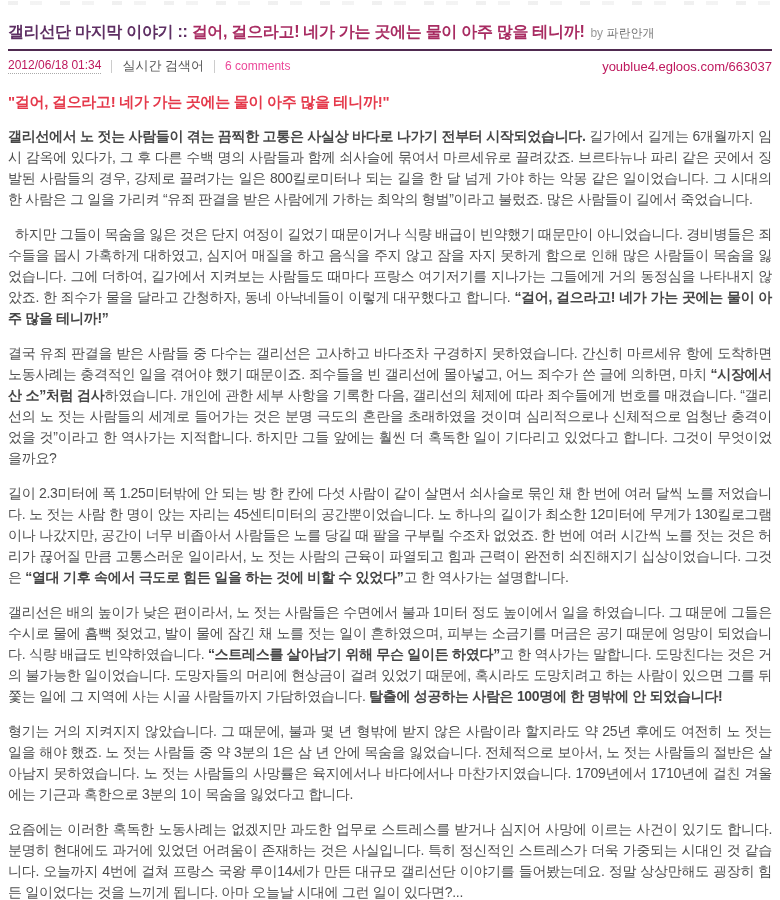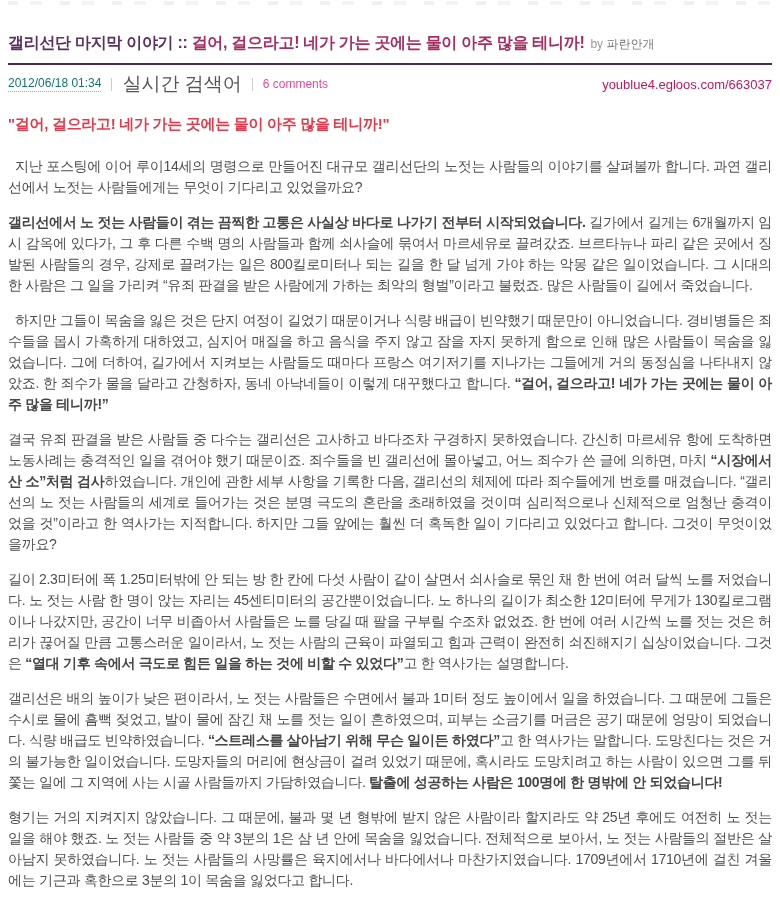--- a/index.html
+++ b/index.html
@@ -18,22 +18,22 @@
   
   .top-strip {
     height: 4px;
     margin-top: 1px;
     background: repeating-linear-gradient(90deg,
       #ededed 0 10px, transparent 10px 22px,
       #f1f1f1 22px 34px, transparent 34px 52px);
     opacity: .8;
   }
   .title-row {
-    margin-top: 24px;
-    line-height: 28px;
+    margin-top: 16px;
+    line-height: 22px;
   }
   .post-title {
     font-size: 16px;
     font-weight: bold;
     text-decoration: none;
     letter-spacing: -0.3px;
   }
   .title-main { color: #5e2f63; }
   .title-sub  { color: #a82c62; }
   .byline {
@@ -55,34 +55,34 @@
     padding: 6px 0 4px 0;
     font-size: 12px;
     color: #999999;
   }
   .meta-left {
     display: flex;
     align-items: center;
     gap: 10px;
   }
   .meta-date {
-    color: #0f766e;
+    color: #be185d;
     border-bottom: 1px dotted #aaaaaa;
     padding-bottom: 1px;
     text-decoration: none;
   }
   .meta-sep {
     display: inline-block;
     width: 0;
     height: 13px;
     border-left: 1px solid #cccccc;
   }
   .meta-realtime {
     color: #555555;
-    font-size: 19px;
+    font-size: 13px;
     text-decoration: none;
   }
   .meta-comments {
     color: #ec4899;
     text-decoration: none;
   }
   .meta-permalink {
     color: #be185d;
     font-size: 13px;
   }
@@ -130,21 +130,20 @@
       <a href="#" class="meta-realtime">실시간 검색어</a>
       <span class="meta-sep"></span>
       <a href="#" class="meta-comments">6 comments</a>
     </div>
     <div class="meta-permalink">youblue4.egloos.com/663037</div>
   </div>
 
   <div class="post-body">
     <div class="red-heading">"걸어, 걸으라고! 네가 가는 곳에는 물이 아주 많을 테니까!"</div>
     <div id="paragraphs">
-        <p class="first indent"><span>지난 포스팅에 이어 루이14세의 명령으로 만들어진 대규모 갤리선단의 노젓는 사람들의 이야기를 살펴볼까 합니다. 과연 갤리선에서 노젓는 사람들에게는 무엇이 기다리고 있었을까요?</span></p>
         <p><b>갤리선에서 노 젓는 사람들이 겪는 끔찍한 고통은 사실상 바다로 나가기 전부터 시작되었습니다.</b><span> 길가에서 길게는 6개월까지 임시 감옥에 있다가, 그 후 다른 수백 명의 사람들과 함께 쇠사슬에 묶여서 마르세유로 끌려갔죠. 브르타뉴나 파리 같은 곳에서 징발된 사람들의 경우, 강제로 끌려가는 일은 800킬로미터나 되는 길을 한 달 넘게 가야 하는 악몽 같은 일이었습니다. 그 시대의 한 사람은 그 일을 가리켜 “유죄 판결을 받은 사람에게 가하는 최악의 형벌”이라고 불렀죠. 많은 사람들이 길에서 죽었습니다.</span></p>
         <p class="indent"><span>하지만 그들이 목숨을 잃은 것은 단지 여정이 길었기 때문이거나 식량 배급이 빈약했기 때문만이 아니었습니다. 경비병들은 죄수들을 몹시 가혹하게 대하였고, 심지어 매질을 하고 음식을 주지 않고 잠을 자지 못하게 함으로 인해 많은 사람들이 목숨을 잃었습니다. 그에 더하여, 길가에서 지켜보는 사람들도 때마다 프랑스 여기저기를 지나가는 그들에게 거의 동정심을 나타내지 않았죠. 한 죄수가 물을 달라고 간청하자, 동네 아낙네들이 이렇게 대꾸했다고 합니다. </span><b>“걸어, 걸으라고! 네가 가는 곳에는 물이 아주 많을 테니까!”</b></p>
         <p><span>결국 유죄 판결을 받은 사람들 중 다수는 갤리선은 고사하고 바다조차 구경하지 못하였습니다. 간신히 마르세유 항에 도착하면 노동사례는 충격적인 일을 겪어야 했기 때문이죠. 죄수들을 빈 갤리선에 몰아넣고, 어느 죄수가 쓴 글에 의하면, 마치 </span><b>“시장에서 산 소”처럼 검사</b><span>하였습니다. 개인에 관한 세부 사항을 기록한 다음, 갤리선의 체제에 따라 죄수들에게 번호를 매겼습니다. “갤리선의 노 젓는 사람들의 세계로 들어가는 것은 분명 극도의 혼란을 초래하였을 것이며 심리적으로나 신체적으로 엄청난 충격이었을 것”이라고 한 역사가는 지적합니다. 하지만 그들 앞에는 훨씬 더 혹독한 일이 기다리고 있었다고 합니다. 그것이 무엇이었을까요?</span></p>
         <p><span>길이 2.3미터에 폭 1.25미터밖에 안 되는 방 한 칸에 다섯 사람이 같이 살면서 쇠사슬로 묶인 채 한 번에 여러 달씩 노를 저었습니다. 노 젓는 사람 한 명이 앉는 자리는 45센티미터의 공간뿐이었습니다. 노 하나의 길이가 최소한 12미터에 무게가 130킬로그램이나 나갔지만, 공간이 너무 비좁아서 사람들은 노를 당길 때 팔을 구부릴 수조차 없었죠. 한 번에 여러 시간씩 노를 젓는 것은 허리가 끊어질 만큼 고통스러운 일이라서, 노 젓는 사람의 근육이 파열되고 힘과 근력이 완전히 쇠진해지기 십상이었습니다. 그것은 </span><b>“열대 기후 속에서 극도로 힘든 일을 하는 것에 비할 수 있었다”</b><span>고 한 역사가는 설명합니다.</span></p>
         <p><span>갤리선은 배의 높이가 낮은 편이라서, 노 젓는 사람들은 수면에서 불과 1미터 정도 높이에서 일을 하였습니다. 그 때문에 그들은 수시로 물에 흠뻑 젖었고, 발이 물에 잠긴 채 노를 젓는 일이 흔하였으며, 피부는 소금기를 머금은 공기 때문에 엉망이 되었습니다. 식량 배급도 빈약하였습니다. </span><b>“스트레스를 살아남기 위해 무슨 일이든 하였다”</b><span>고 한 역사가는 말합니다. 도망친다는 것은 거의 불가능한 일이었습니다. 도망자들의 머리에 현상금이 걸려 있었기 때문에, 혹시라도 도망치려고 하는 사람이 있으면 그를 뒤쫓는 일에 그 지역에 사는 시골 사람들까지 가담하였습니다. </span><b>탈출에 성공하는 사람은 100명에 한 명밖에 안 되었습니다!</b></p>
         <p><span>형기는 거의 지켜지지 않았습니다. 그 때문에, 불과 몇 년 형밖에 받지 않은 사람이라 할지라도 약 25년 후에도 여전히 노 젓는 일을 해야 했죠. 노 젓는 사람들 중 약 3분의 1은 삼 년 안에 목숨을 잃었습니다. 전체적으로 보아서, 노 젓는 사람들의 절반은 살아남지 못하였습니다. 노 젓는 사람들의 사망률은 육지에서나 바다에서나 마찬가지였습니다. 1709년에서 1710년에 걸친 겨울에는 기근과 혹한으로 3분의 1이 목숨을 잃었다고 합니다.</span></p>
         <p><span>요즘에는 이러한 혹독한 노동사례는 없겠지만 과도한 업무로 스트레스를 받거나 심지어 사망에 이르는 사건이 있기도 합니다. 분명히 현대에도 과거에 있었던 어려움이 존재하는 것은 사실입니다. 특히 정신적인 스트레스가 더욱 가중되는 시대인 것 같습니다. 오늘까지 4번에 걸쳐 프랑스 국왕 루이14세가 만든 대규모 갤리선단 이야기를 들어봤는데요. 정말 상상만해도 굉장히 힘든 일이었다는 것을 느끼게 됩니다. 아마 오늘날 시대에 그런 일이 있다면?...</span></p>
       </div>
   </div>
 

